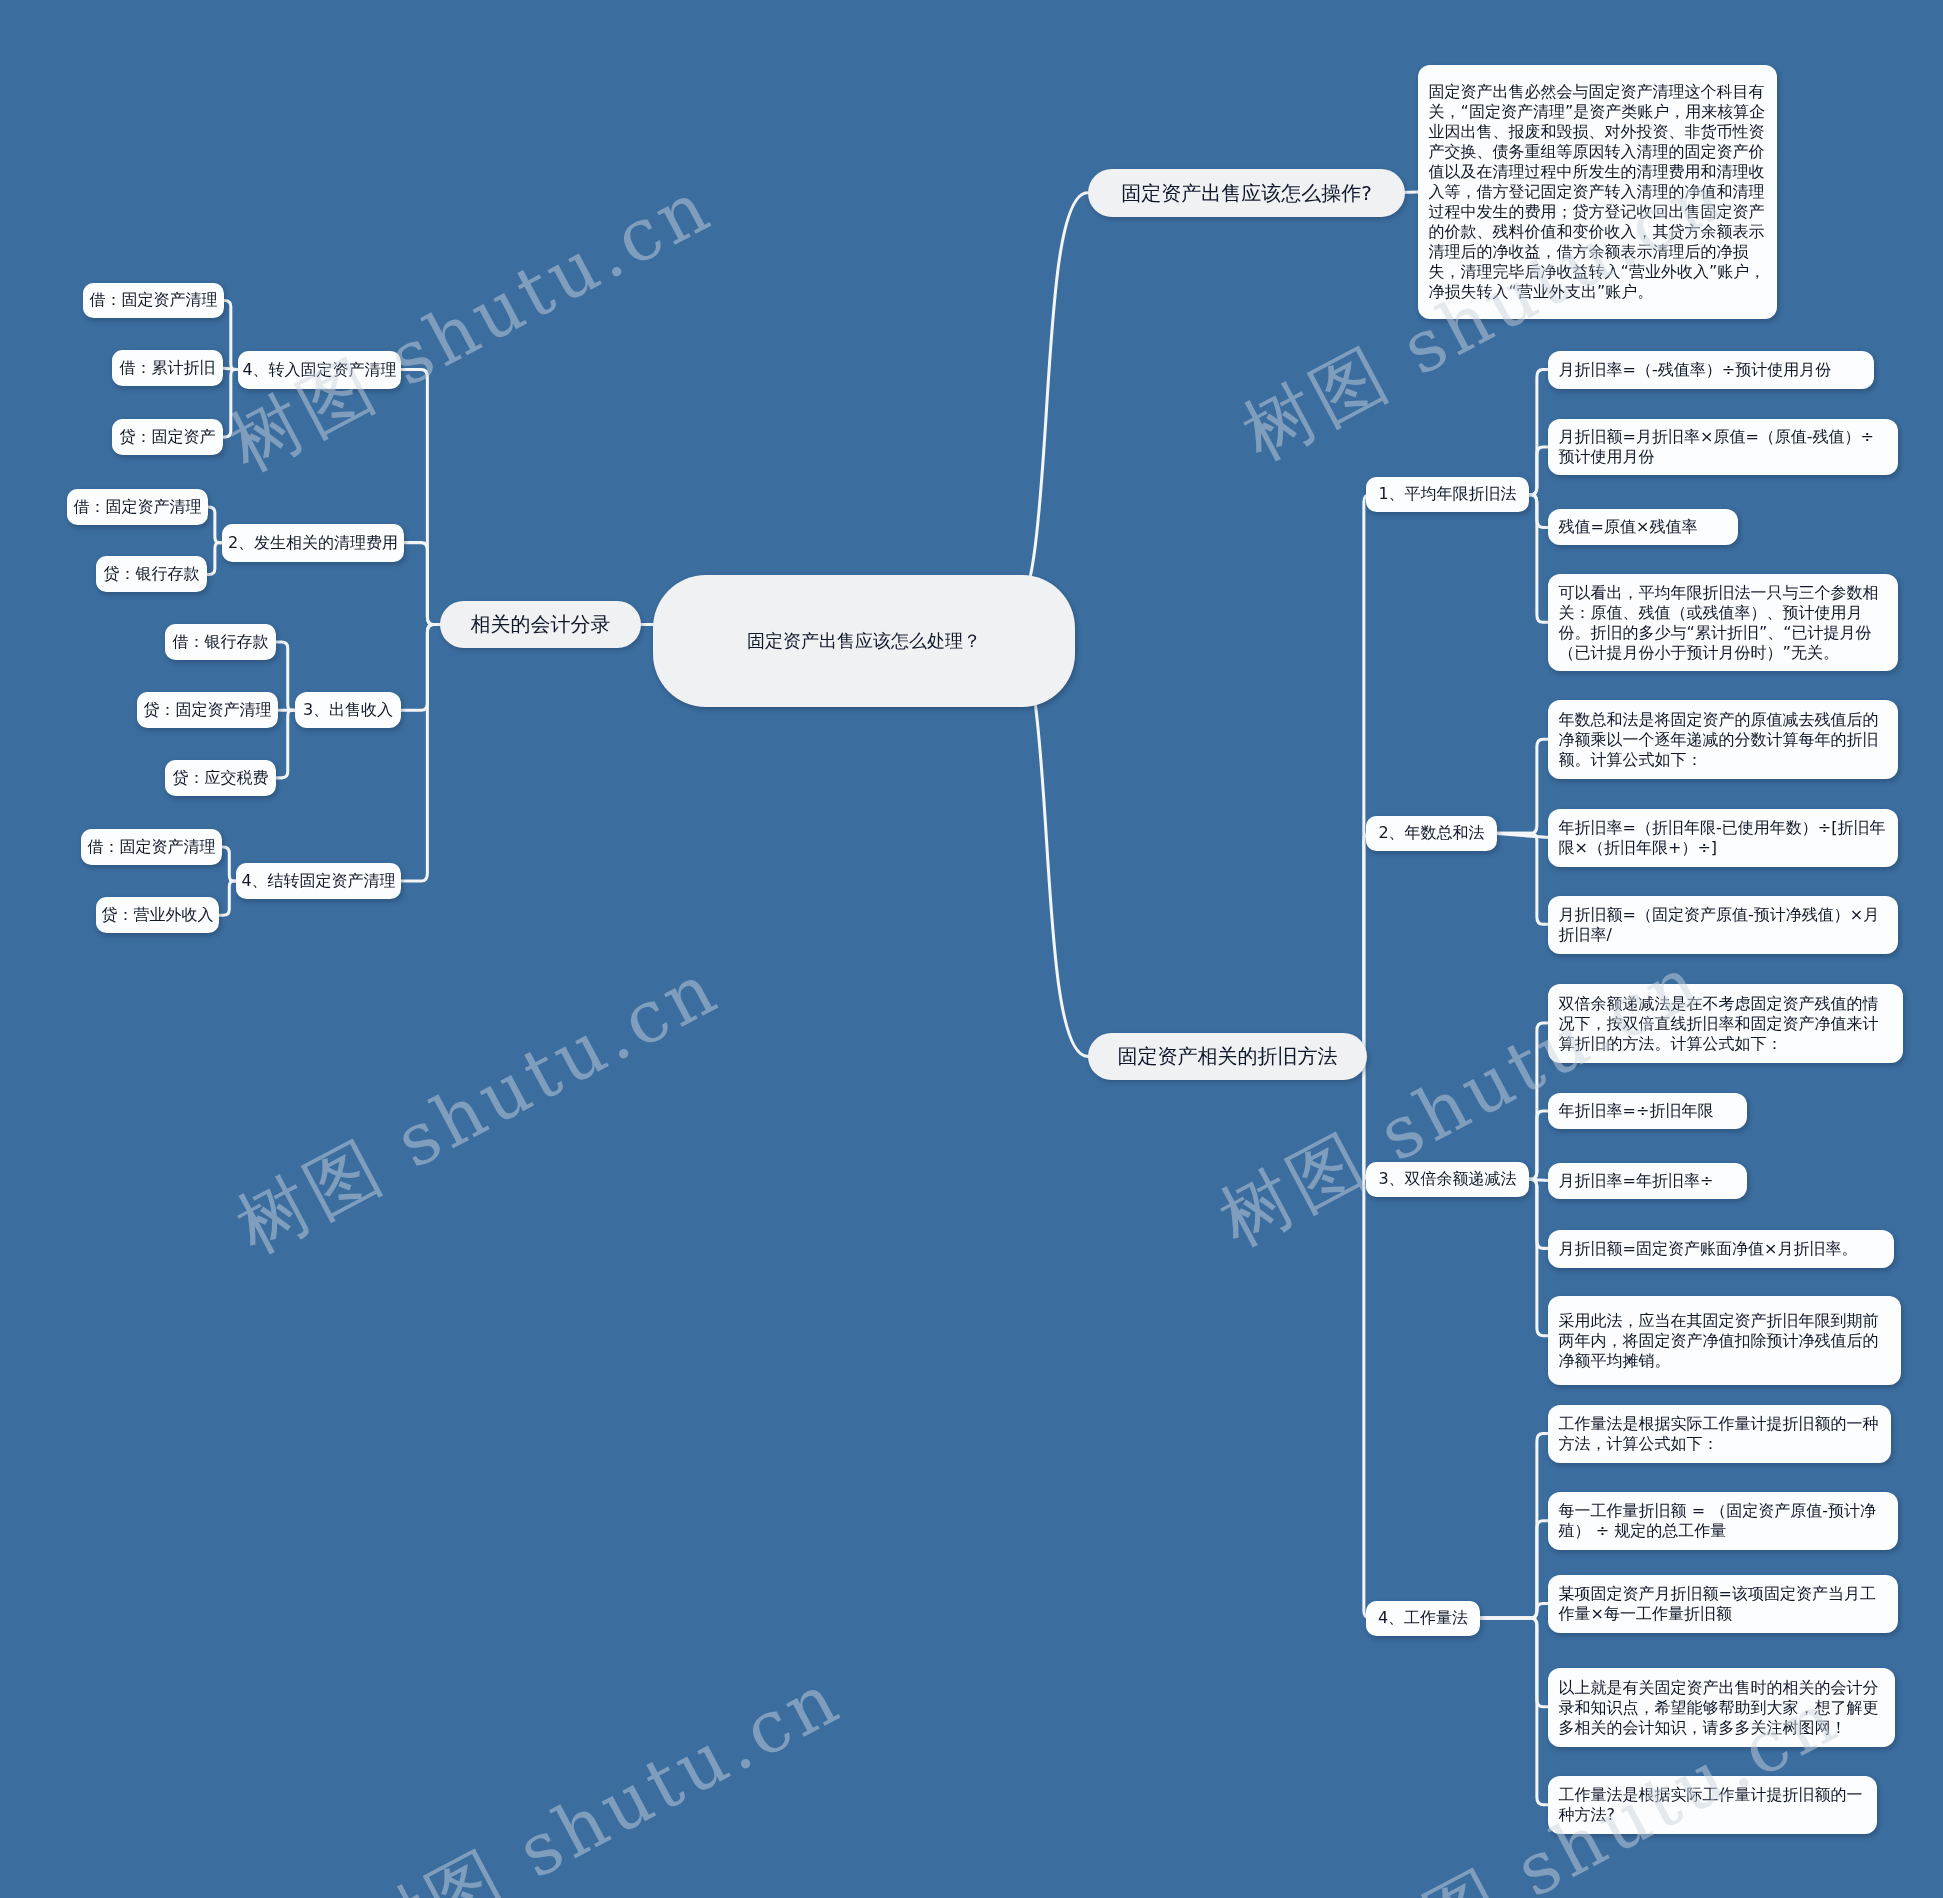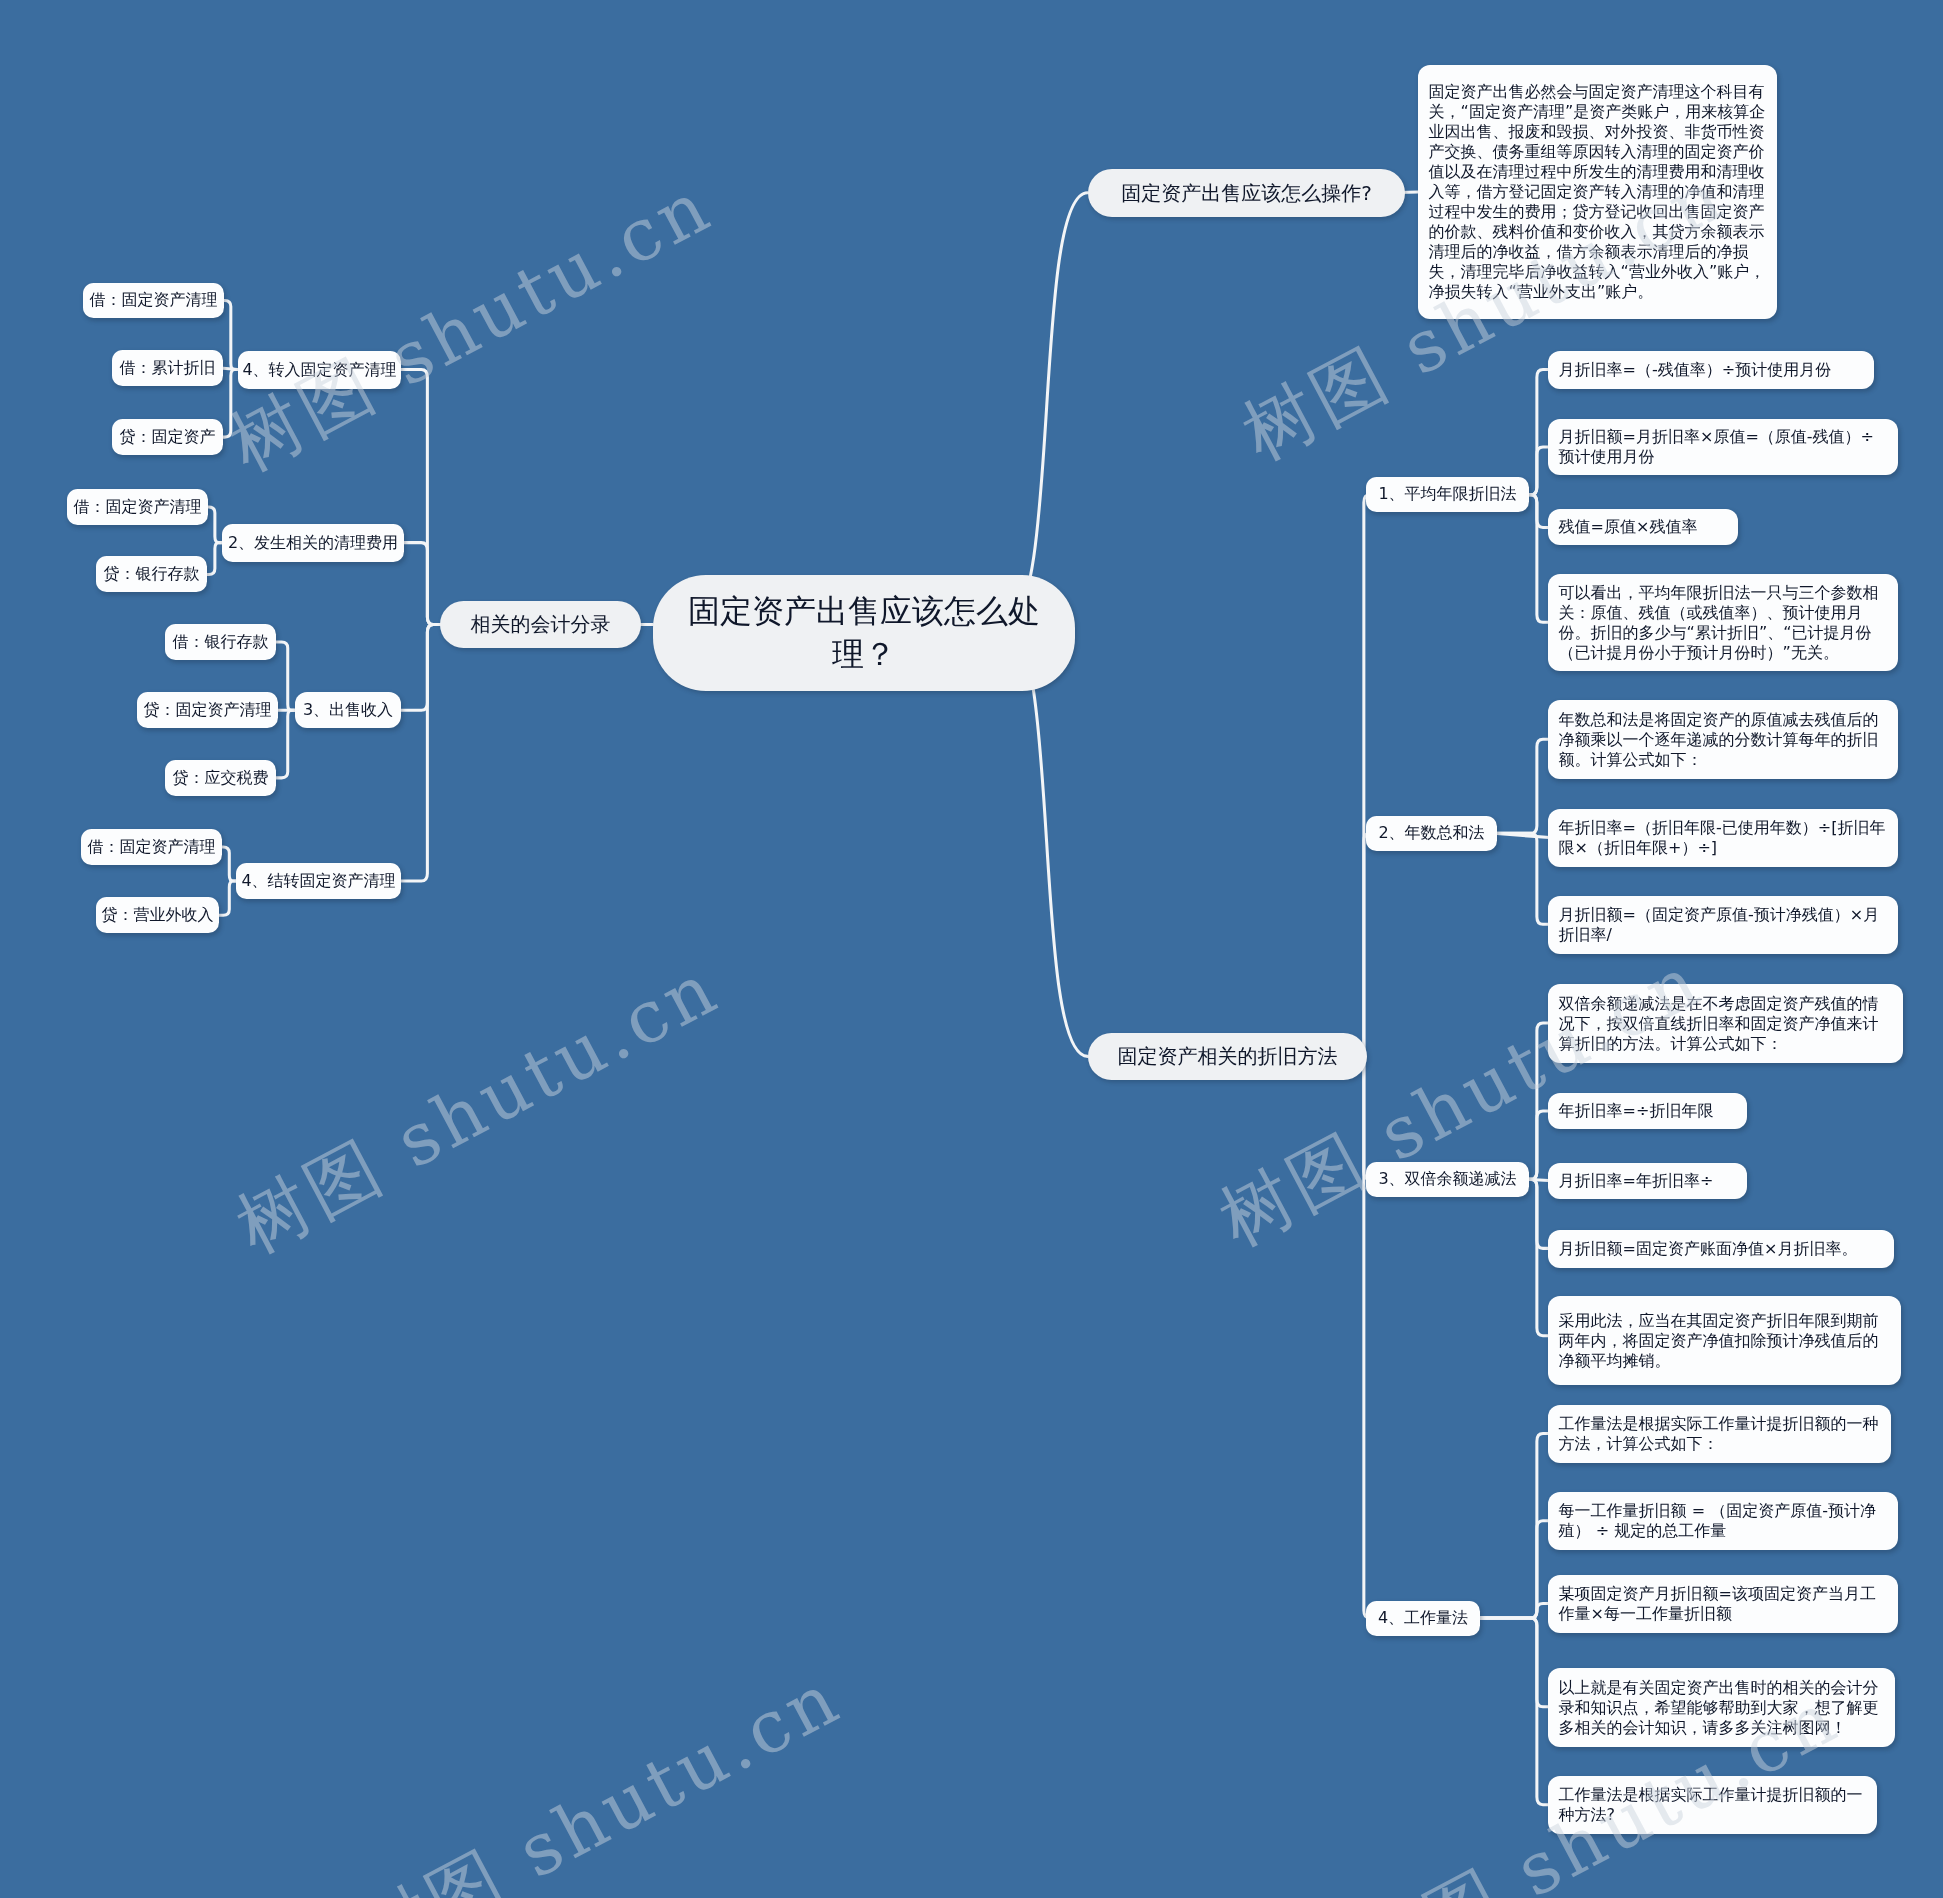--- a/index.html
+++ b/index.html
@@ -13,21 +13,21 @@
     position:absolute;z-index:2;background:#fcfdfe;color:#0f172a;
     display:flex;align-items:center;justify-content:center;
     border-radius:10.6px;font-size:16px;white-space:nowrap;
     box-shadow:1.5px 2.3px 4.6px rgba(22,44,66,.30);
   }
   .para{
     justify-content:flex-start;text-align:left;white-space:normal;
     line-height:20px;padding:0 10.6px;border-radius:12px;overflow:hidden;
   }
   .pill{background:#eff1f3;border-radius:30px;font-size:20px;padding:0 7.6px;}
-  .pill-lg{border-radius:53px;font-size:32px;line-height:1.35;text-align:center;white-space:normal;padding:8px 35px;}
+  .pill-lg{border-radius:53px;font-size:18px;line-height:1.35;text-align:right;white-space:normal;padding:16px 35px;}
   .wm{
     position:absolute;z-index:3;pointer-events:none;
     font-family:"DejaVu Serif",serif;font-size:72px;letter-spacing:4.6px;
     color:rgba(203,212,222,.48);transform:translate(-50%,-50%) rotate(-28deg);
     white-space:nowrap;
   }
 </style>
 </head>
 <body>
 

